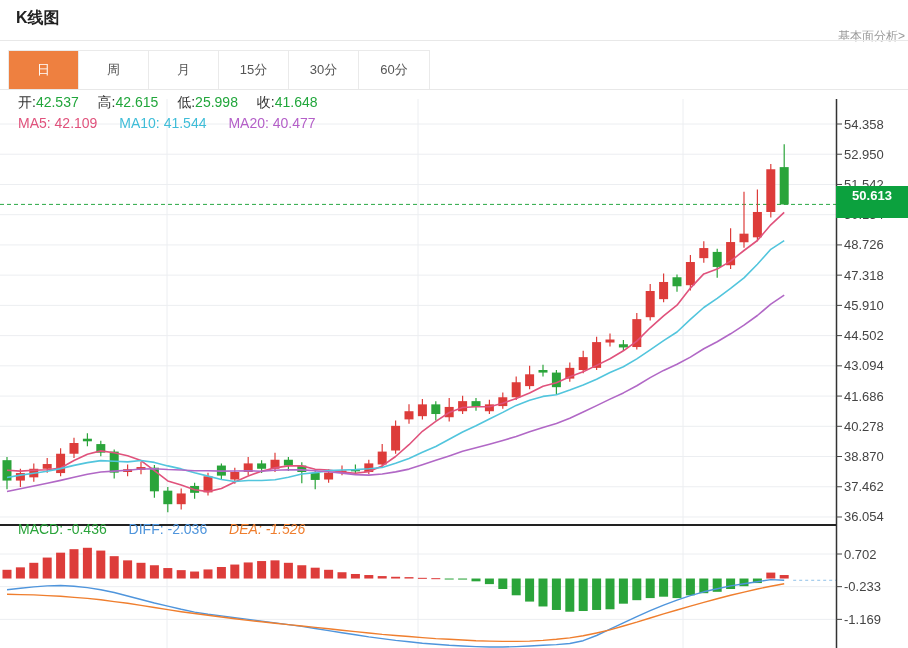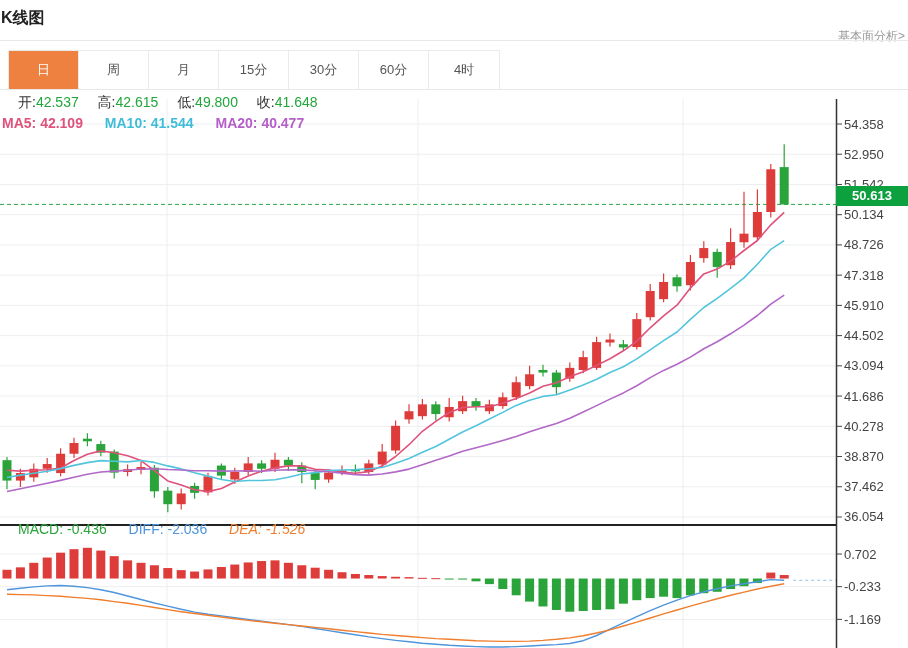--- a/index.html
+++ b/index.html
@@ -4,21 +4,21 @@
 <style>
   * { box-sizing: border-box; margin: 0; padding: 0; }
   html,body { width: 908px; height: 648px; }
   body {
     position: relative;
     background: #ffffff;
     overflow: hidden;
     font-family: "Liberation Sans", "DejaVu Sans", sans-serif;
   }
   .page-title {
-    position: absolute; top: 8px; left: 1px;
+    position: absolute; top: 8px; left: 16px;
     font-size: 16px; font-weight: bold; color: #222;
   }
   .fund-link {
     position: absolute; top: 28px; right: 3px;
     font-size: 12px; color: #999; cursor: pointer; text-decoration: none;
   }
   .hr { position: absolute; left: 0; width: 908px; height: 1px; background: #e8e8e8; }
   .hr-top { top: 40px; }
   .hr-tabs { top: 89px; }
   .tabbar {
@@ -28,51 +28,50 @@
   .tab {
     width: 70px; height: 38px; line-height: 38px;
     text-align: center; font-size: 13px; color: #555;
     border-right: 1px solid #eaeaea; cursor: pointer; background: #fff;
   }
   .tab:last-child { border-right: none; }
   .tab.active { background: #ee8040; color: #fff; }
   .chart-wrap { position: absolute; top: 99px; left: 0; width: 908px; height: 558px; }
   .readout { position: absolute; font-size: 14px; white-space: nowrap; }
   .readout-ohlc { top: 94px; left: 18px; }
-  .readout-ma   { top: 115px; left: 2px; font-weight: bold; }
+  .readout-ma   { top: 115px; left: 18px; }
   .readout-macd { top: 521px; left: 18px; }
   .lbl { color: #333; }
   .val-green { color: #21a63b; margin-right: 15px; }
   .ma5  { color: #e0527c; margin-right: 18px; }
   .ma10 { color: #3fbdd8; margin-right: 18px; }
   .ma20 { color: #b45fc8; }
   .m-macd { color: #2aa43b; margin-right: 18px; }
   .m-diff { color: #4f95dc; margin-right: 18px; }
   .m-dea  { color: #ef7e2e; font-style: italic; }
   .price-badge {
-    position: absolute; top: 186px; left: 836px; width: 72px; height: 20px;
+    position: absolute; top: 186px; left: 836px; width: 72px; height: 32px;
     background: #0ca13e; color: #fff; font-size: 13px; font-weight: bold;
     line-height: 20px; text-align: center; z-index: 5;
   }
 </style>
 </head>
 <body>
 
 <div class="page-title">K线图</div>
 <a class="fund-link">基本面分析&gt;</a>
 <div class="hr hr-top"></div>
 
 <div class="tabbar">
   <div class="tab active">日</div>
   <div class="tab">周</div>
   <div class="tab">月</div>
   <div class="tab">15分</div>
   <div class="tab">30分</div>
   <div class="tab">60分</div>
-  <div class="tab">4时</div>
 </div>
 <div class="hr hr-tabs"></div>
 
 <div class="chart-wrap">
   <svg width="908" height="558" viewBox="0 0 908 558">
       <line x1="0" x2="836" y1="25" y2="25" stroke="#ecEEf1" stroke-width="1"></line>
       <line x1="0" x2="836" y1="55.229999999999876" y2="55.229999999999876" stroke="#ecEEf1" stroke-width="1"></line>
       <line x1="0" x2="836" y1="85.45999999999991" y2="85.45999999999991" stroke="#ecEEf1" stroke-width="1"></line>
       <line x1="0" x2="836" y1="115.68999999999994" y2="115.68999999999994" stroke="#ecEEf1" stroke-width="1"></line>
       <line x1="0" x2="836" y1="145.91999999999996" y2="145.91999999999996" stroke="#ecEEf1" stroke-width="1"></line>
@@ -317,21 +316,21 @@
       <line x1="836" x2="842" y1="520.3650641025641" y2="520.3650641025641" stroke="#444444" stroke-width="1"></line>
       <text x="844" y="524.8650641025641" fill="#444444" font-size="13" font-family="Liberation Sans, sans-serif">-1.169</text>
       <line x1="836" x2="842" y1="553.0650641025641" y2="553.0650641025641" stroke="#444444" stroke-width="1"></line>
       <text x="844" y="557.5650641025641" fill="#444444" font-size="13" font-family="Liberation Sans, sans-serif">-2.105</text>
     </svg>
 </div>
 
 <div class="readout readout-ohlc">
   <span class="lbl">开:</span><span class="val-green">42.537</span>
   <span class="lbl">高:</span><span class="val-green">42.615</span>
-  <span class="lbl">低:</span><span class="val-green">49.800</span>
+  <span class="lbl">低:</span><span class="val-green">25.998</span>
   <span class="lbl">收:</span><span class="val-green">41.648</span>
 </div>
 
 <div class="readout readout-ma">
   <span class="ma5"><span>MA5:</span> <span>42.109</span></span>
   <span class="ma10"><span>MA10:</span> <span>41.544</span></span>
   <span class="ma20"><span>MA20:</span> <span>40.477</span></span>
 </div>
 
 <div class="readout readout-macd">

